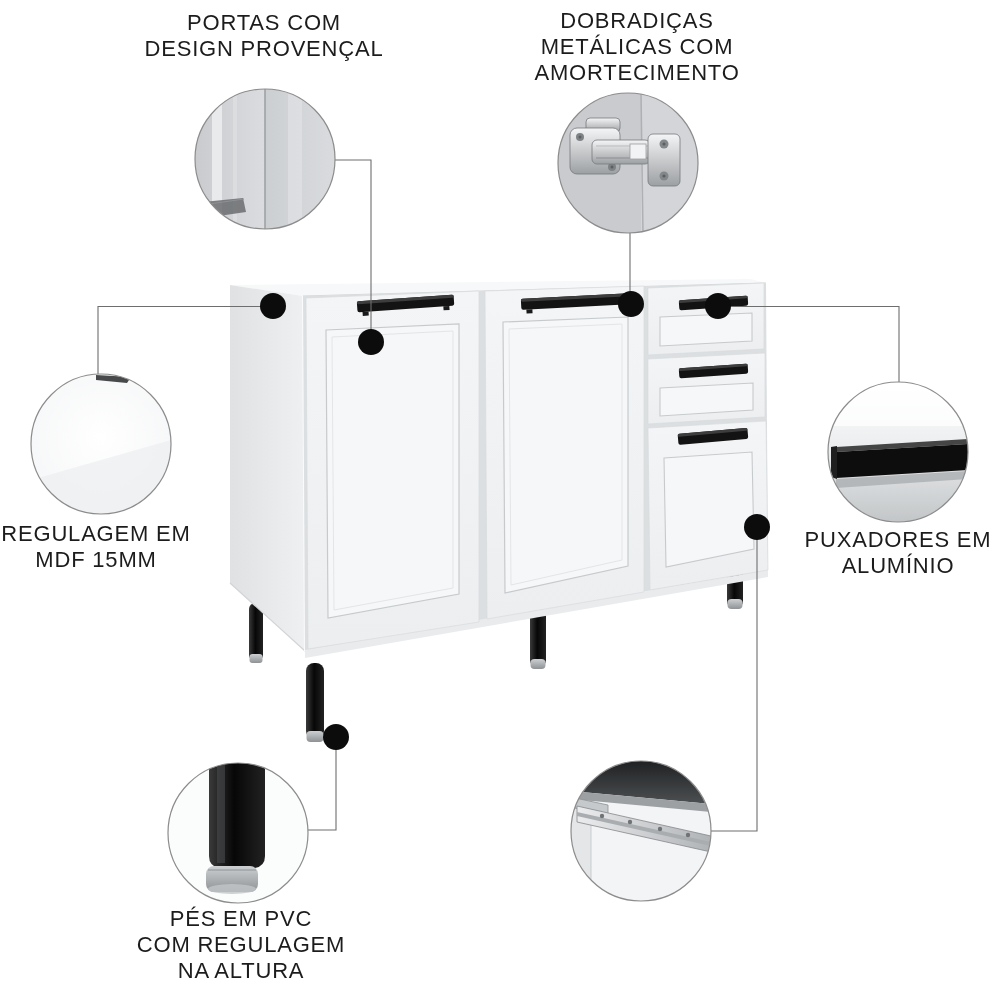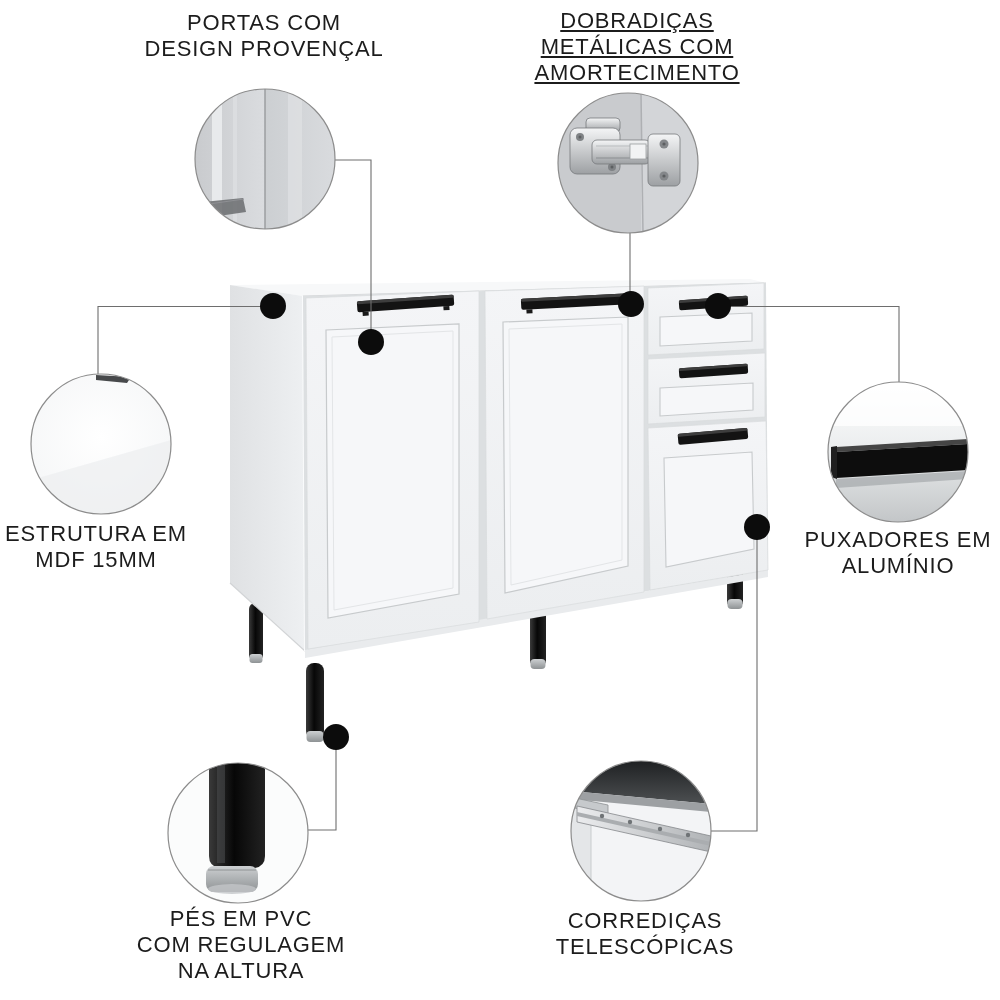--- a/index.html
+++ b/index.html
@@ -2,21 +2,21 @@
 <html><head>
 <meta charset="utf-8">
 <style>
   html,body{margin:0;padding:0;background:#ffffff;}
   .stage{position:relative;width:1000px;height:1000px;background:#ffffff;overflow:hidden;
          font-family:"Liberation Sans", sans-serif;}
   .scene{position:absolute;left:0;top:0;width:1000px;height:1000px;}
   .label{position:absolute;text-align:center;color:#1c1c1c;font-size:22px;line-height:26px;
          letter-spacing:0.8px;white-space:pre-line;font-weight:400;}
   #label-portas{left:104px;top:10px;width:320px;}
-  #label-dobradicas{left:497px;top:8px;width:280px;text-decoration:underline;}
+  #label-dobradicas{left:497px;top:8px;width:280px;}
   #label-estrutura{left:0px;top:521px;width:192px;}
   #label-puxadores{left:768px;top:527px;width:260px;}
   #label-pes{left:91px;top:906px;width:300px;}
   #label-corredicas{left:505px;top:908px;width:280px;}
 </style>
 </head>
 <body>
 
 <div class="stage">
 
@@ -278,23 +278,21 @@
     </g>
     <circle cx="641" cy="831" r="70" fill="none" stroke="#8c8c8c" stroke-width="1.2"></circle>
   </g>
 </svg>
 
   <div class="label" id="label-portas">PORTAS COM
 DESIGN PROVENÇAL</div>
   <div class="label" id="label-dobradicas">DOBRADIÇAS
 METÁLICAS COM
 AMORTECIMENTO</div>
-  <div class="label" id="label-estrutura">ESTRUTURA EM
+  <div class="label" id="label-estrutura">REGULAGEM EM
 MDF 15MM</div>
   <div class="label" id="label-puxadores">PUXADORES EM
 ALUMÍNIO</div>
   <div class="label" id="label-pes">PÉS EM PVC
 COM REGULAGEM
 NA ALTURA</div>
-  <div class="label" id="label-corredicas">CORREDIÇAS
-TELESCÓPICAS</div>
 
 </div>
 
 </body></html>

